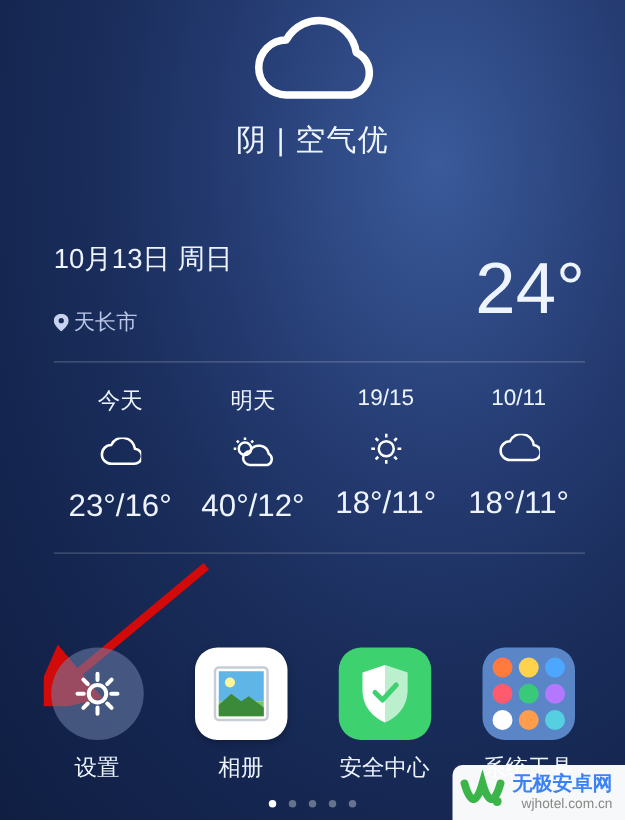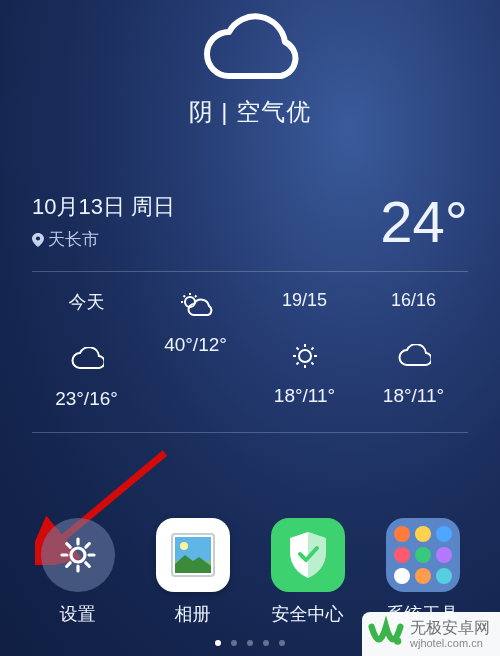--- a/index.html
+++ b/index.html
@@ -32,35 +32,35 @@
     margin-top: 10px;
     font-size: 24px;
     letter-spacing: 1px;
     color: #eef4ff;
   }
 
   
   .widget {
     position: absolute;
     top: 192px;
-    left: 32px;
+    left: 43px;
     right: 32px;
   }
   .widget-top {
     display: flex;
     justify-content: space-between;
     align-items: center;
     padding-bottom: 20px;
   }
   .widget-date {
     font-size: 22px;
     color: #eef4ff;
   }
   .widget-loc {
-    margin-top: 6px;
+    margin-top: 24px;
     font-size: 17px;
     color: #b9c6e6;
     display: flex;
     align-items: center;
     gap: 4px;
   }
   .widget-temp {
     font-size: 58px;
     font-weight: 300;
     color: #eef4ff;
@@ -74,23 +74,23 @@
   .forecast-row {
     display: flex;
     padding-top: 18px;
     padding-bottom: 22px;
   }
   .forecast-col {
     flex: 1;
     text-align: center;
     color: #eef4ff;
   }
-  .fc-day { font-size: 18px; margin-bottom: 30px; }
+  .fc-day { font-size: 18px; margin-bottom: 15px; }
   .fc-icon { height: 30px; display:flex; align-items:center; justify-content:center; margin-bottom: 14px; }
-  .fc-temp { font-size: 19px; }
+  .fc-temp { font-size: 25px; }
 
   
   .dock {
     position: absolute;
     bottom: 30px;
     left: 20px;
     right: 20px;
     display: flex;
     justify-content: space-around;
   }
@@ -159,22 +159,22 @@
     display: flex;
     align-items: center;
     background: rgba(255,255,255,0.97);
     padding: 4px 10px 4px 6px;
     border-top-left-radius: 8px;
   }
   .wm-logo {
     width: 36px; height: 36px;
   }
   .wm-text { margin-left: 6px; line-height:1.1; }
-  .wm-text .t1 { font-size: 16px; font-weight:400; color:#737373; }
-  .wm-text .t2 { font-size: 11px; color:#888; }
+  .wm-text .t1 { font-size: 16px; font-weight:700; color:#3b82f6; }
+  .wm-text .t2 { font-size: 11px; color:#888;text-align:right; }
 </style>
 </head>
 <body>
 
 <div class="screen">
 
   <div class="weather-hero">
     <svg width="110" height="78" viewBox="0 0 110 78">
       <path d="M34 68 a22 22 0 0 1 0 -44 a30 30 0 0 1 56 10 a18 18 0 0 1 -4 34 Z" fill="none" stroke="#fff" stroke-width="6" stroke-linejoin="round"></path>
     </svg>
@@ -203,20 +203,21 @@
       <div class="forecast-col">
         <div class="fc-day">今天</div>
         <div class="fc-icon">
           <svg width="34" height="24" viewBox="0 0 34 24">
               <path d="M10 21 a7.5 7.5 0 0 1 0 -15 a10 10 0 0 1 19 3 a6 6 0 0 1 -1 12 Z" fill="none" stroke="#fff" stroke-width="2"></path>
             </svg>
         </div>
         <div class="fc-temp">23°/16°</div>
       </div>
       <div class="forecast-col">
+        <div class="fc-day">明天</div>
         <div class="fc-icon">
           <svg width="36" height="26" viewBox="0 0 36 26">
             <circle cx="12" cy="10" r="5" fill="none" stroke="#fff" stroke-width="2"></circle>
             <g stroke="#fff" stroke-width="2">
                 <line x1="12" y1="1" x2="12" y2="3"></line>
                 <line x1="3" y1="10" x2="5" y2="10"></line>
                 <line x1="5.5" y1="3.5" x2="7" y2="5"></line>
                 <line x1="18.5" y1="3.5" x2="17" y2="5"></line>
               </g>
             <path d="M16 23 a5.5 5.5 0 0 1 0 -11 a8 8 0 0 1 15 2 a5 5 0 0 1 -1 9 Z" fill="none" stroke="#fff" stroke-width="2"></path>
@@ -237,21 +238,21 @@
               <line x1="5.5" y1="5.5" x2="7.6" y2="7.6"></line>
                 <line x1="20.4" y1="20.4" x2="22.5" y2="22.5"></line>
               <line x1="22.5" y1="5.5" x2="20.4" y2="7.6"></line>
                 <line x1="7.6" y1="20.4" x2="5.5" y2="22.5"></line>
             </g>
           </svg>
         </div>
         <div class="fc-temp">18°/11°</div>
       </div>
       <div class="forecast-col">
-        <div class="fc-day">16/16</div>
+        <div class="fc-day">10/11</div>
         <div class="fc-icon">
           <svg width="34" height="24" viewBox="0 0 34 24">
               <path d="M10 21 a7.5 7.5 0 0 1 0 -15 a10 10 0 0 1 19 3 a6 6 0 0 1 -1 12 Z" fill="none" stroke="#fff" stroke-width="2"></path>
             </svg>
         </div>
         <div class="fc-temp">18°/11°</div>
       </div>
     </div>
 
     <hr class="widget-sep">

